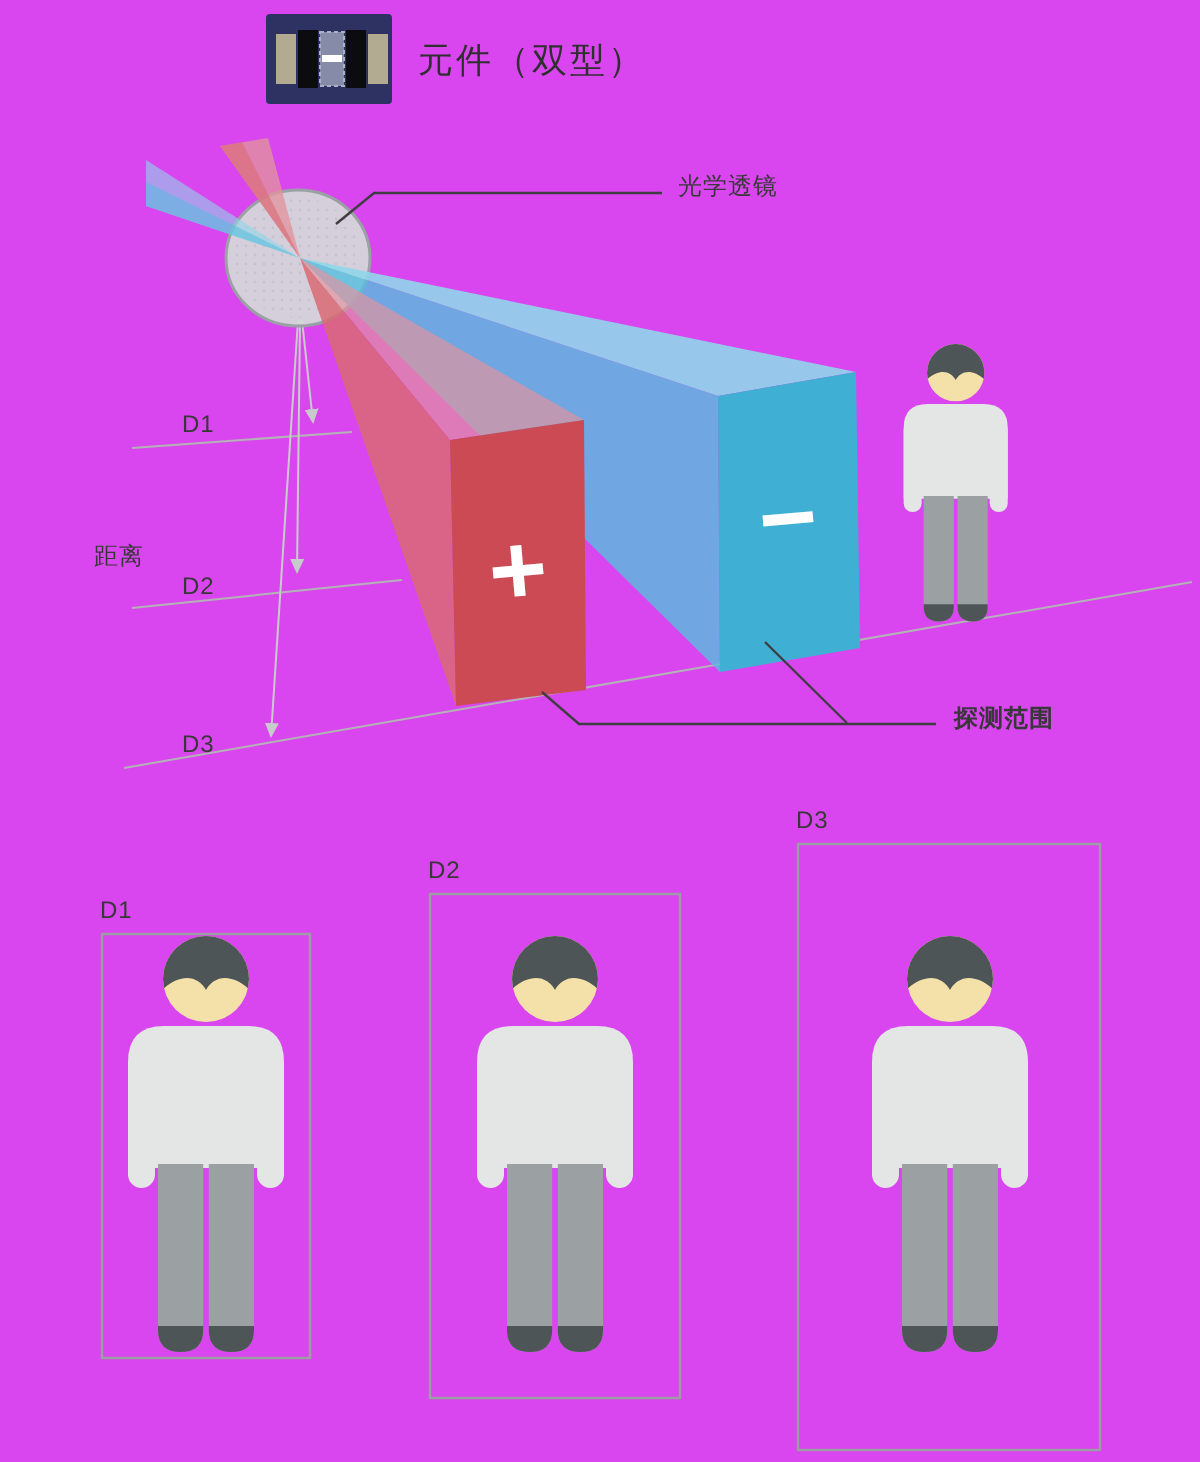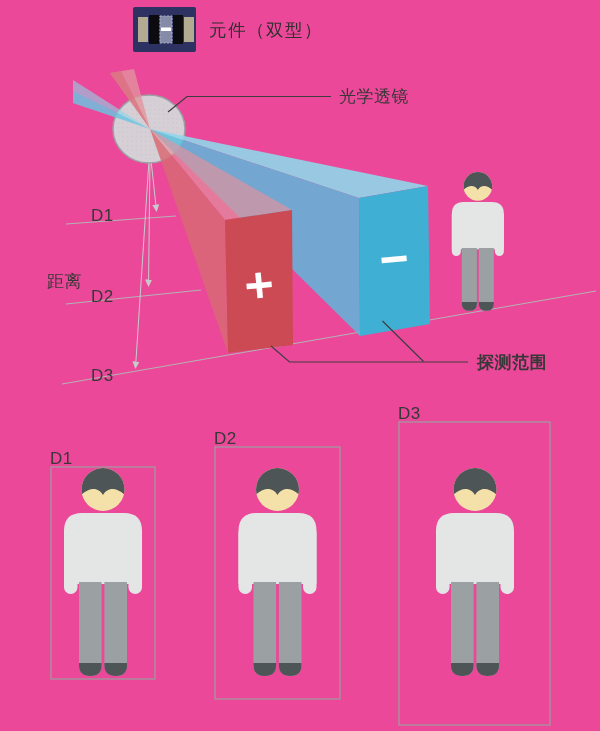--- a/index.html
+++ b/index.html
@@ -1,22 +1,22 @@
 <!DOCTYPE html>
 <html><head>
 <meta charset="utf-8">
 <style>
   html,body{margin:0;padding:0;background:#ffffff;}
   .stage{
-    position:relative;width:600px;height:731px;background:#ec4899;
+    position:relative;width:600px;height:731px;background:#d946ef;
     font-family:"Liberation Sans",sans-serif;overflow:hidden;
   }
   .stage svg{position:absolute;left:0;top:0;}
   .lbl{
-    position:absolute;color:#383838;font-size:17px;line-height:1.15;
+    position:absolute;color:#383838;font-size:12px;line-height:1.15;
     white-space:nowrap;letter-spacing:0.5px;
   }
   .lbl-title{font-size:17.5px;color:#2f2f2f;letter-spacing:1.5px;}
   .sign{
     position:absolute;color:#ffffff;font-weight:bold;text-align:center;
     white-space:nowrap;
   }
   .sign-plus{left:236px;top:254px;width:46px;font-size:50px;line-height:62px;transform:rotate(-5deg);}
   .sign-minus{left:370px;top:228px;width:48px;font-size:50px;line-height:62px;transform:rotate(-5deg);}
 </style>

